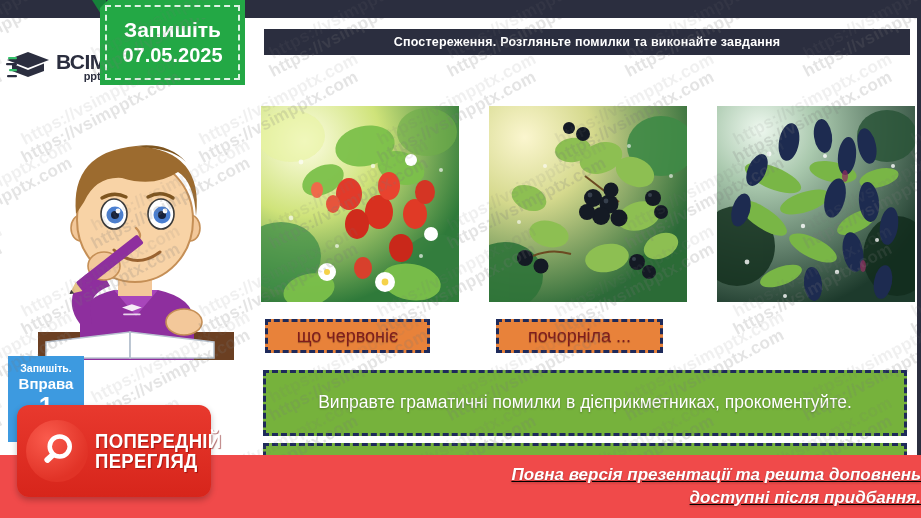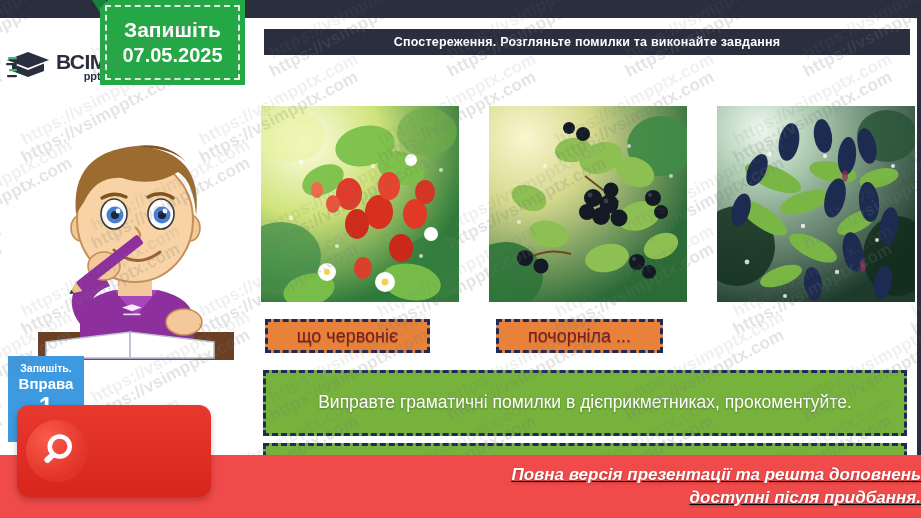--- a/index.html
+++ b/index.html
@@ -596,20 +596,24 @@
     </div>
   </div>
 
   <div id="preview-badge">
     <div id="preview-circle">
       <svg viewBox="0 0 44 44" width="40" height="40">
         <circle cx="25" cy="17" r="11" fill="none" stroke="#ffffff" stroke-width="5"></circle>
         <rect x="7" y="26" width="14" height="6.5" rx="3" transform="rotate(-43 14 29)" fill="#ffffff"></rect>
       </svg>
     </div>
+    <div class="ptxt">
+      <span>ПОПЕРЕДНІЙ</span>
+      <span>ПЕРЕГЛЯД</span>
+    </div>
   </div>
 
   <div class="wm" id="wm-top">
       <span style="left: -90px; top: 46px; opacity: 0.55;">https://vsimpptx.com</span>
       <span style="left: 88px; top: 46px; opacity: 0.55;">https://vsimpptx.com</span>
       <span style="left: 266px; top: 46px; opacity: 0.55;">https://vsimpptx.com</span>
       <span style="left: 444px; top: 46px; opacity: 0.55;">https://vsimpptx.com</span>
       <span style="left: 622px; top: 46px; opacity: 0.55;">https://vsimpptx.com</span>
       <span style="left: 800px; top: 46px; opacity: 0.55;">https://vsimpptx.com</span>
       <span style="left: -160px; top: 132px; opacity: 0.55;">https://vsimpptx.com</span>

